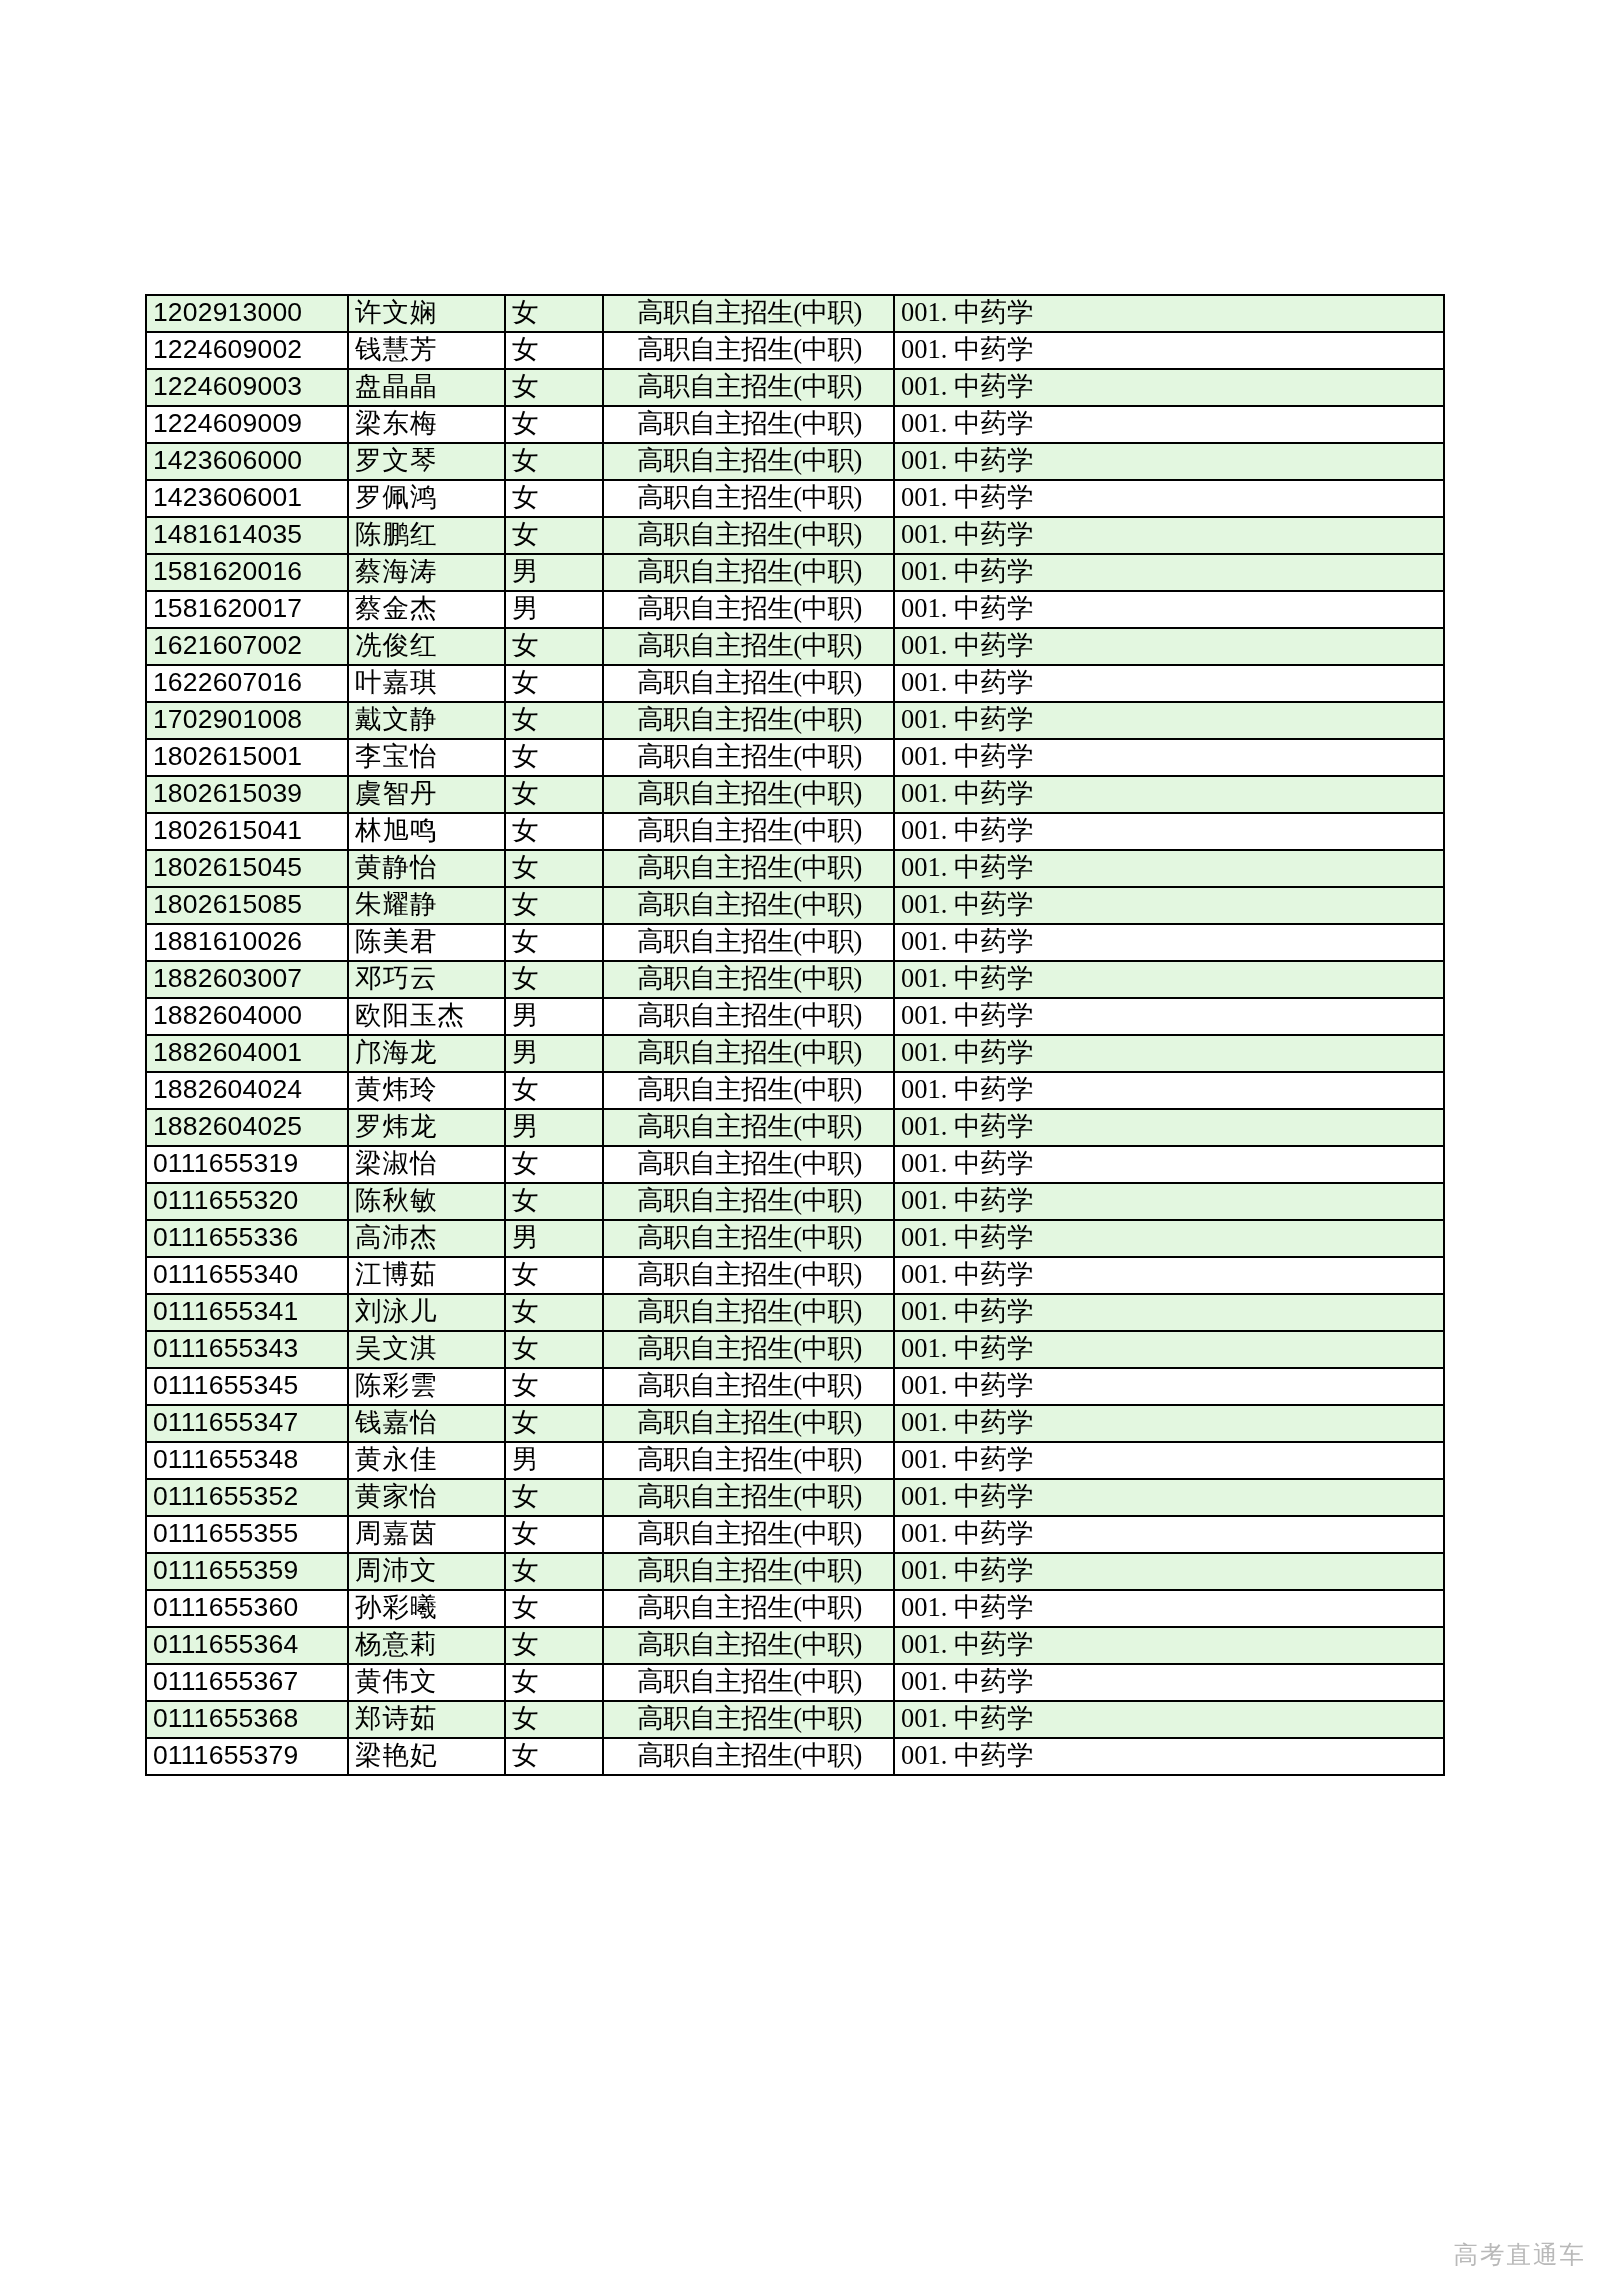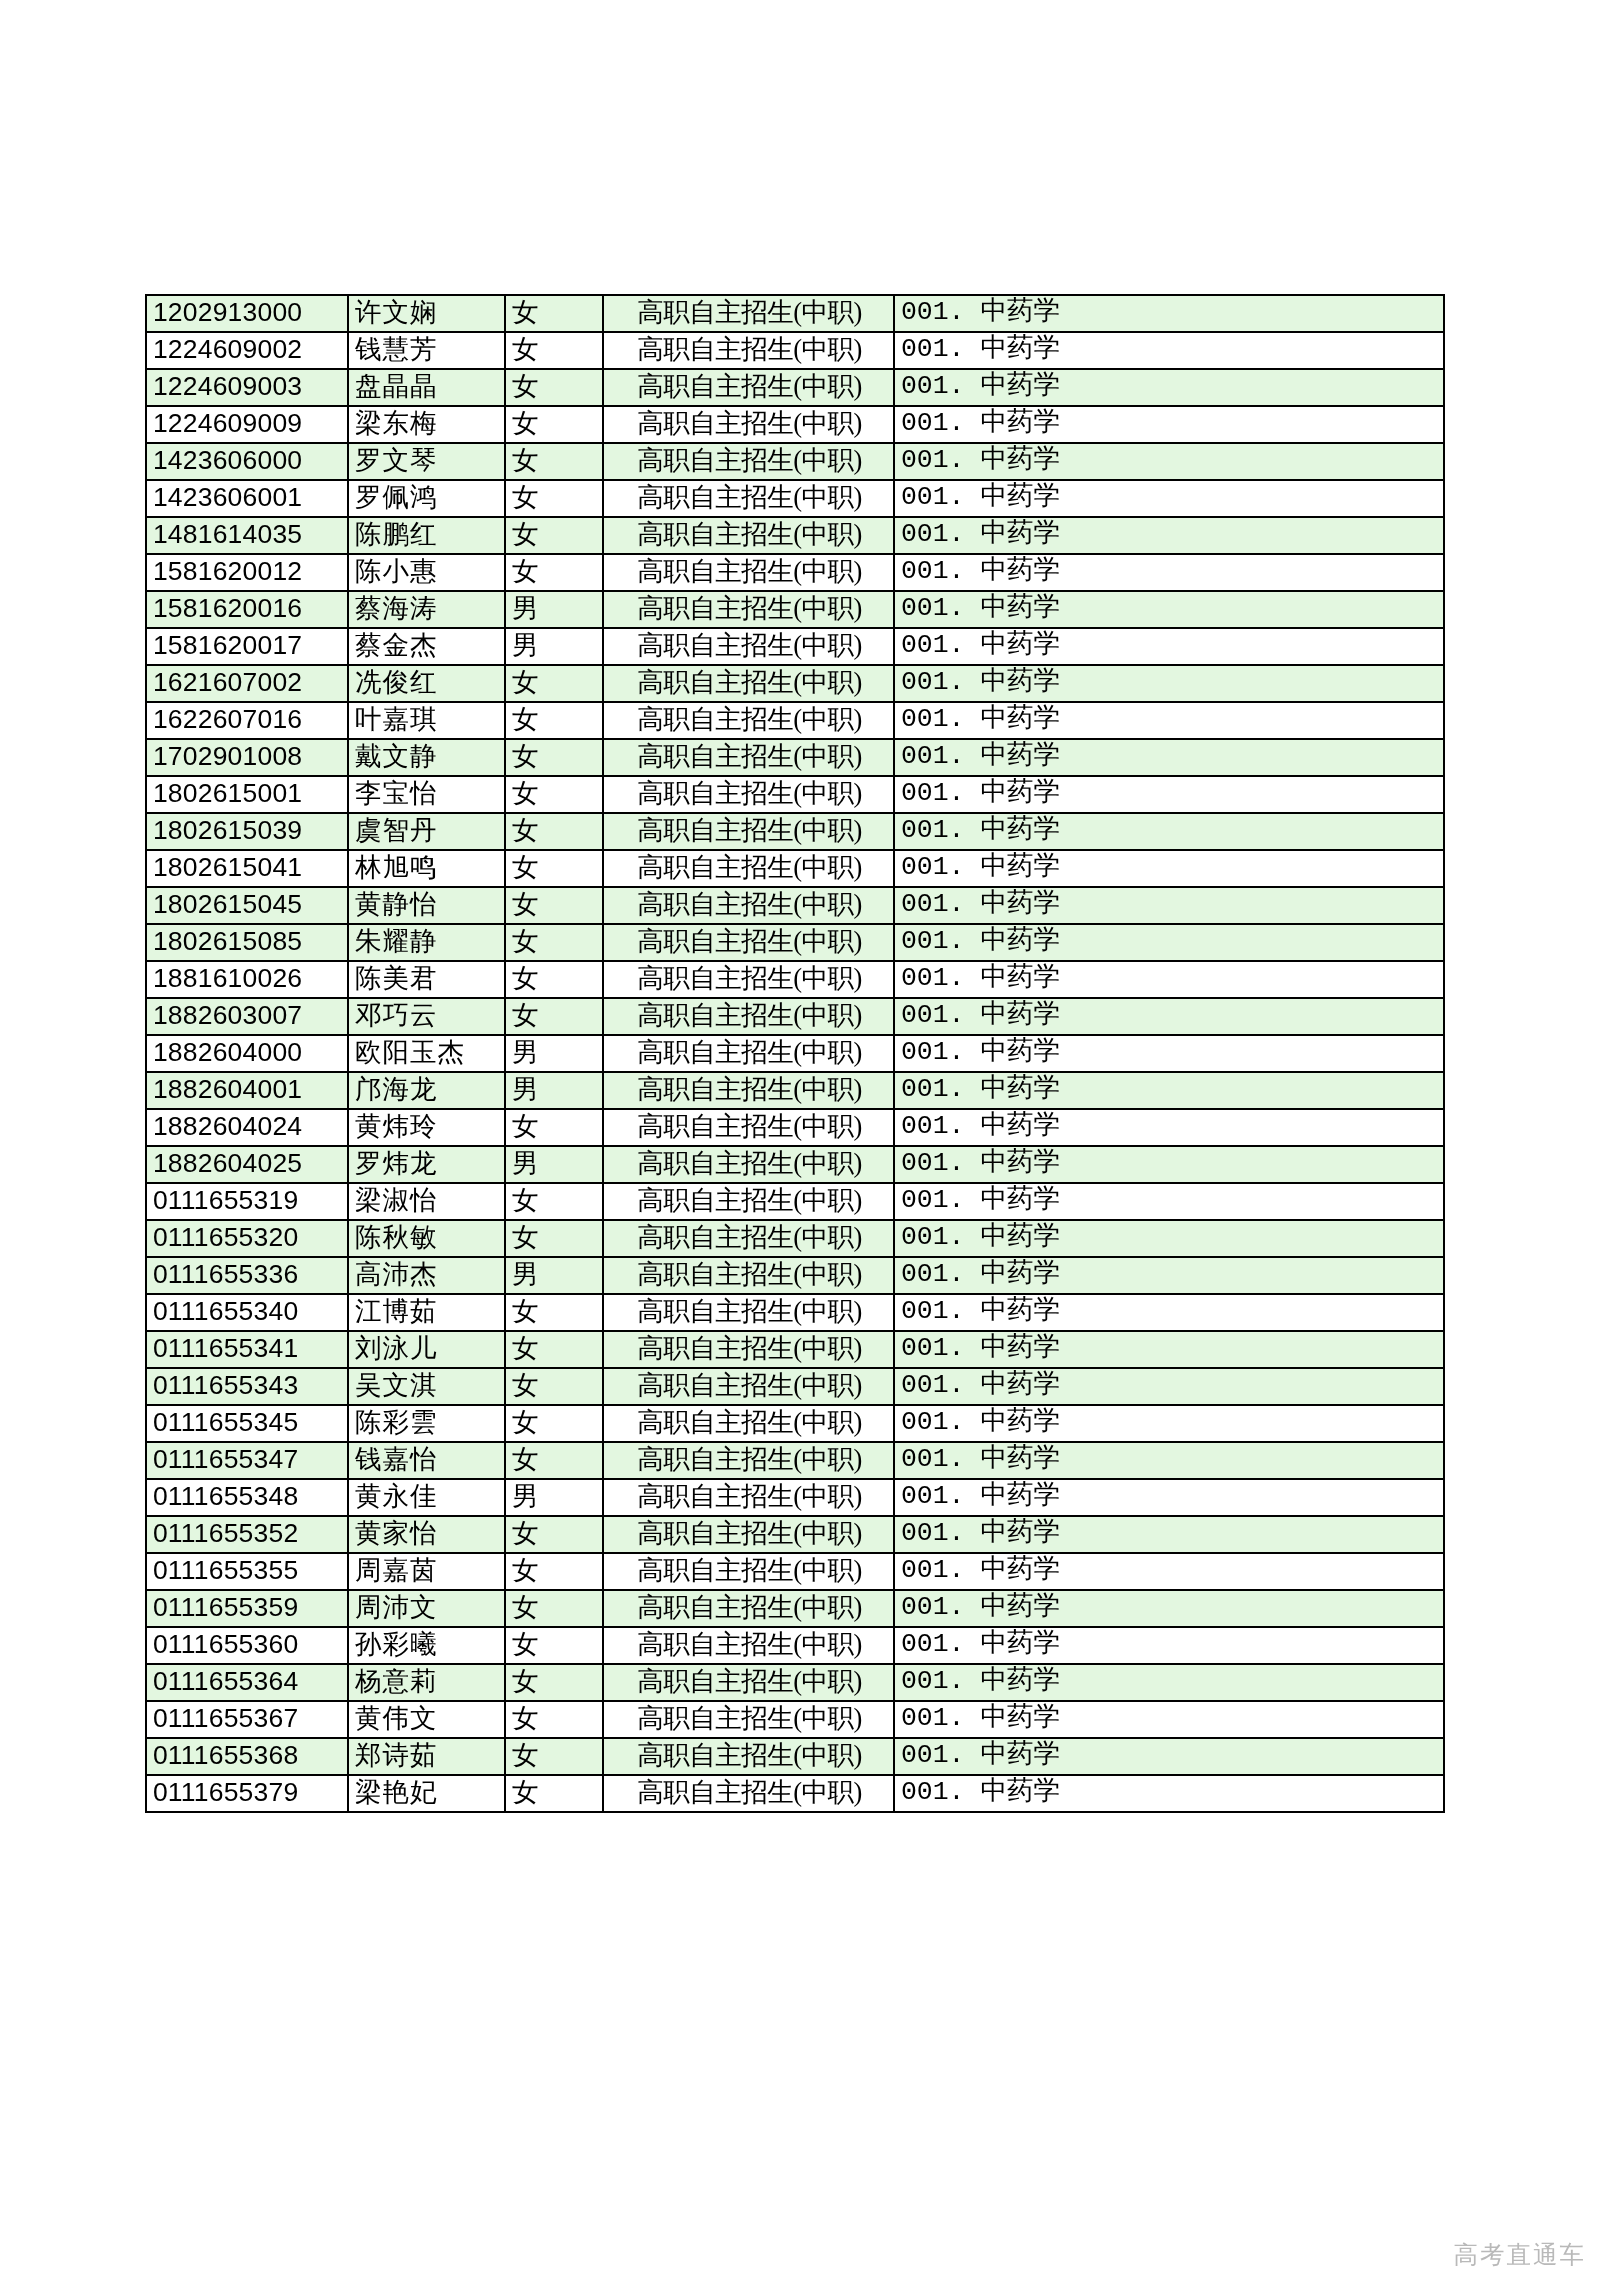--- a/index.html
+++ b/index.html
@@ -57,21 +57,21 @@
   td.cell-id {
     font-family: "Liberation Sans", "DejaVu Sans", sans-serif;
     letter-spacing: 0.2px;
     font-size: 26.5px;
   }
   td.cell-name { font-size: 26.5px; letter-spacing: 1px; }
   td.cell-gender { font-size: 26.5px; }
   td.cell-type { font-size: 26.5px; letter-spacing: -0.5px; text-align: center; }
   td.cell-major {
     font-size: 26.5px;
-    font-family: Liberation Mono, monospace;
+    font-family: Liberation Serif, serif;
     margin-top: 8px;
   }
 
   tr.row-shaded td { background: #e3f7e0; }
   tr.row-plain td  { background: #ffffff; }
 
   #watermark {
     position: absolute;
     right: 35px;
     bottom: 21.6px;
@@ -140,27 +140,20 @@
             <td class="cell-type">高职自主招生(中职)</td>
             <td class="cell-major">001. 中药学</td>
           </tr>
           <tr class="row-shaded">
             <td class="cell-id">1481614035</td>
             <td class="cell-name">陈鹏红</td>
             <td class="cell-gender">女</td>
             <td class="cell-type">高职自主招生(中职)</td>
             <td class="cell-major">001. 中药学</td>
           </tr>
-          <tr class="row-plain">
-            <td class="cell-id">1581620012</td>
-            <td class="cell-name">陈小惠</td>
-            <td class="cell-gender">女</td>
-            <td class="cell-type">高职自主招生(中职)</td>
-            <td class="cell-major">001. 中药学</td>
-          </tr>
           <tr class="row-shaded">
             <td class="cell-id">1581620016</td>
             <td class="cell-name">蔡海涛</td>
             <td class="cell-gender">男</td>
             <td class="cell-type">高职自主招生(中职)</td>
             <td class="cell-major">001. 中药学</td>
           </tr>
           <tr class="row-plain">
             <td class="cell-id">1581620017</td>
             <td class="cell-name">蔡金杰</td>

